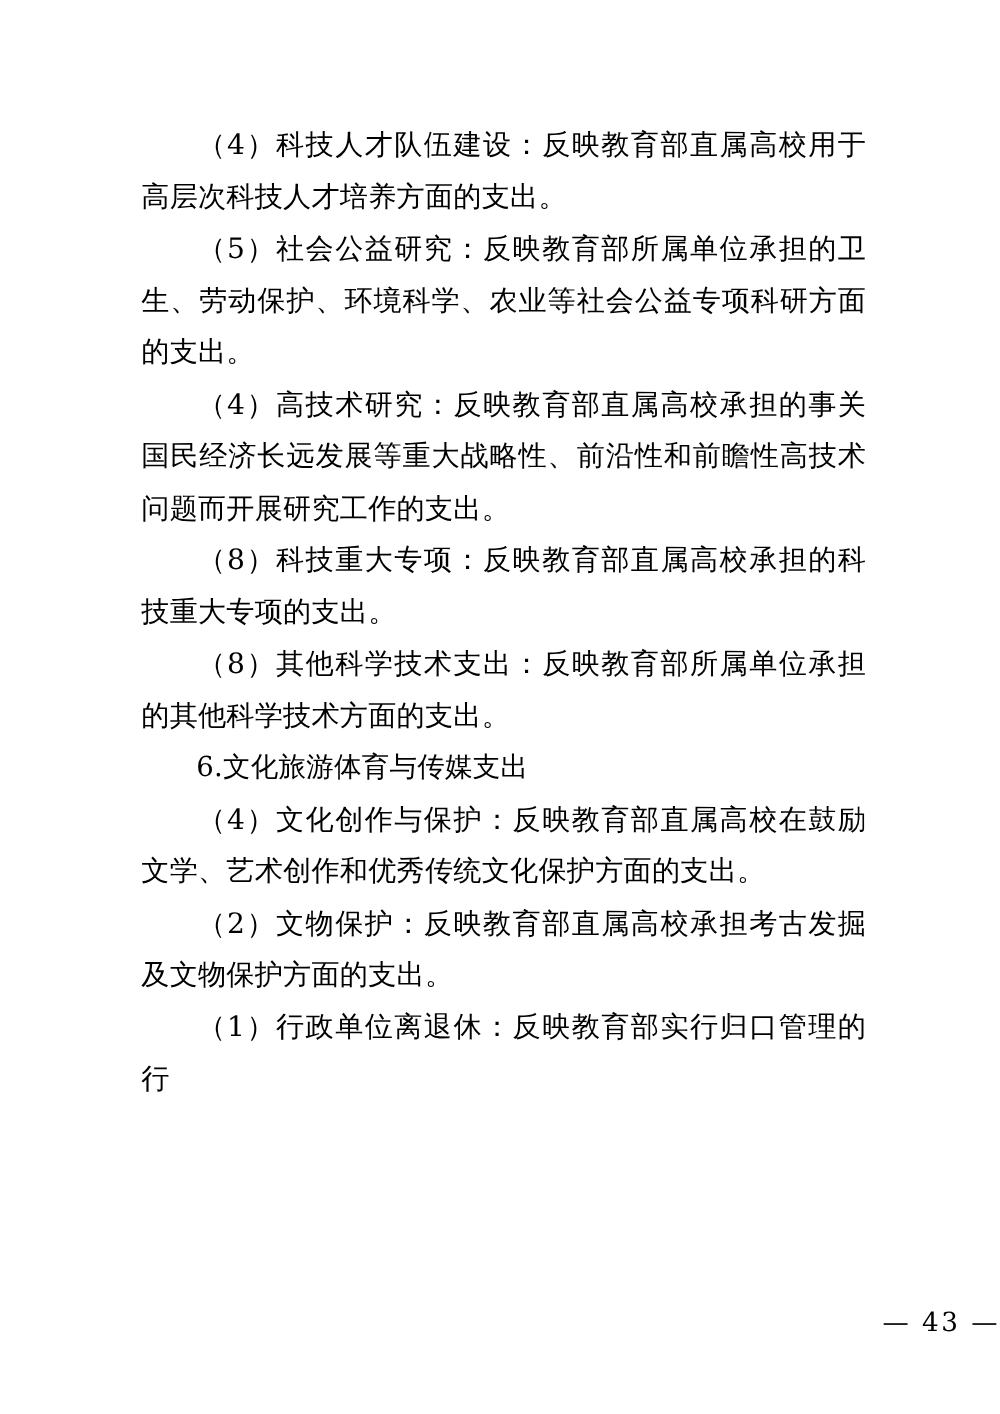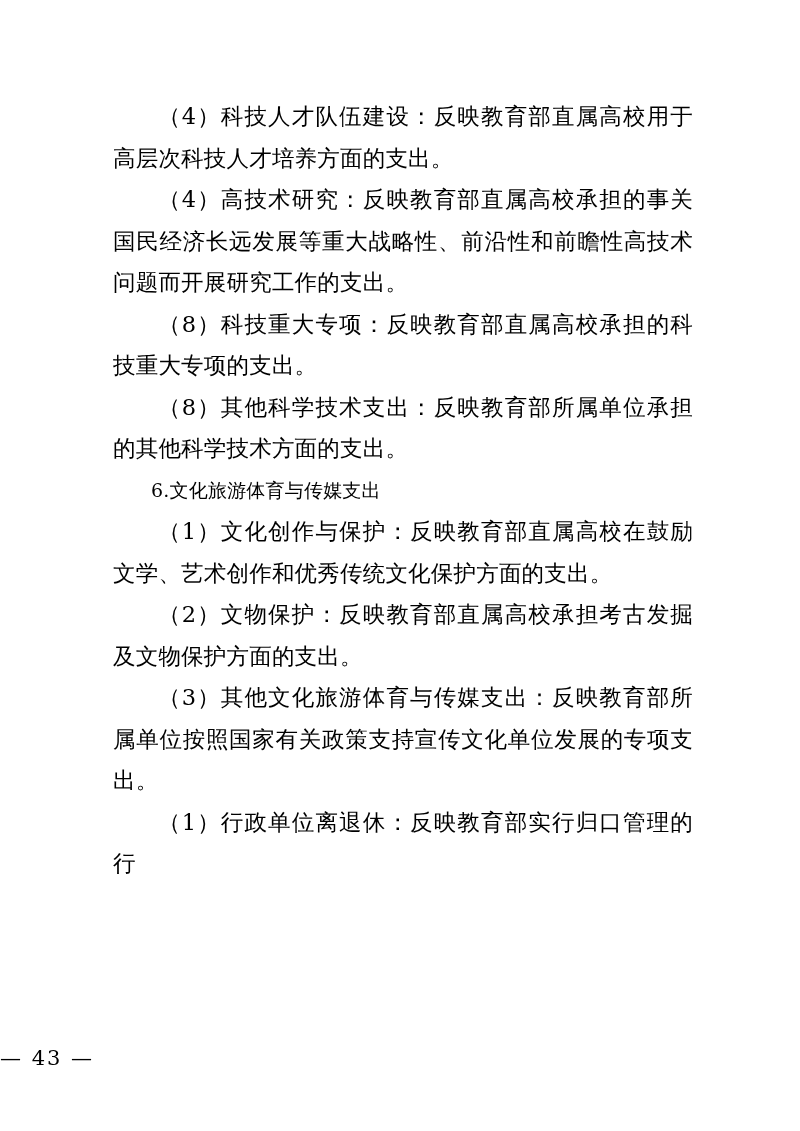--- a/index.html
+++ b/index.html
@@ -32,47 +32,47 @@
     line-height: 41.5px;
     letter-spacing: 0.2px;
     text-align: justify;
     text-justify: inter-ideograph;
     margin: 0 0 0 0;
     text-indent: 2em;
     white-space: normal;
     word-break: break-all;
   }
   .heading {
-    font-size: 19px;
+    font-size: 22px;
     line-height: 41.5px;
     letter-spacing: 0.2px;
     margin: 0;
     text-indent: 2em;
     word-break: break-all;
   }
   .footer {
     position: absolute;
     left: 0;
     top: 1046px;
     width: 800px;
-    text-align: left;
+    text-align: right;
     font-size: 21px;
     letter-spacing: 2px;
     font-family: "DejaVu Serif", "Liberation Serif", serif;
   }
 </style>
 </head>
 <body>
 
 <div class="page">
   <div class="content">
     <p class="para">（4）科技人才队伍建设：反映教育部直属高校用于高层次科技人才培养方面的支出。</p>
+    <p class="para">（5）社会公益研究：反映教育部所属单位承担的卫生、劳动保护、环境科学、农业等社会公益专项科研方面的支出。</p>
     <p class="para">（4）高技术研究：反映教育部直属高校承担的事关国民经济长远发展等重大战略性、前沿性和前瞻性高技术问题而开展研究工作的支出。</p>
     <p class="para">（8）科技重大专项：反映教育部直属高校承担的科技重大专项的支出。</p>
     <p class="para">（8）其他科学技术支出：反映教育部所属单位承担的其他科学技术方面的支出。</p>
     <p class="heading">6.文化旅游体育与传媒支出</p>
-    <p class="para">（1）文化创作与保护：反映教育部直属高校在鼓励文学、艺术创作和优秀传统文化保护方面的支出。</p>
+    <p class="para">（4）文化创作与保护：反映教育部直属高校在鼓励文学、艺术创作和优秀传统文化保护方面的支出。</p>
     <p class="para">（2）文物保护：反映教育部直属高校承担考古发掘及文物保护方面的支出。</p>
-    <p class="para">（3）其他文化旅游体育与传媒支出：反映教育部所属单位按照国家有关政策支持宣传文化单位发展的专项支出。</p>
     <p class="para">（1）行政单位离退休：反映教育部实行归口管理的行</p>
   </div>
   <div class="footer">— 43 —</div>
 </div>
 
 </body></html>

